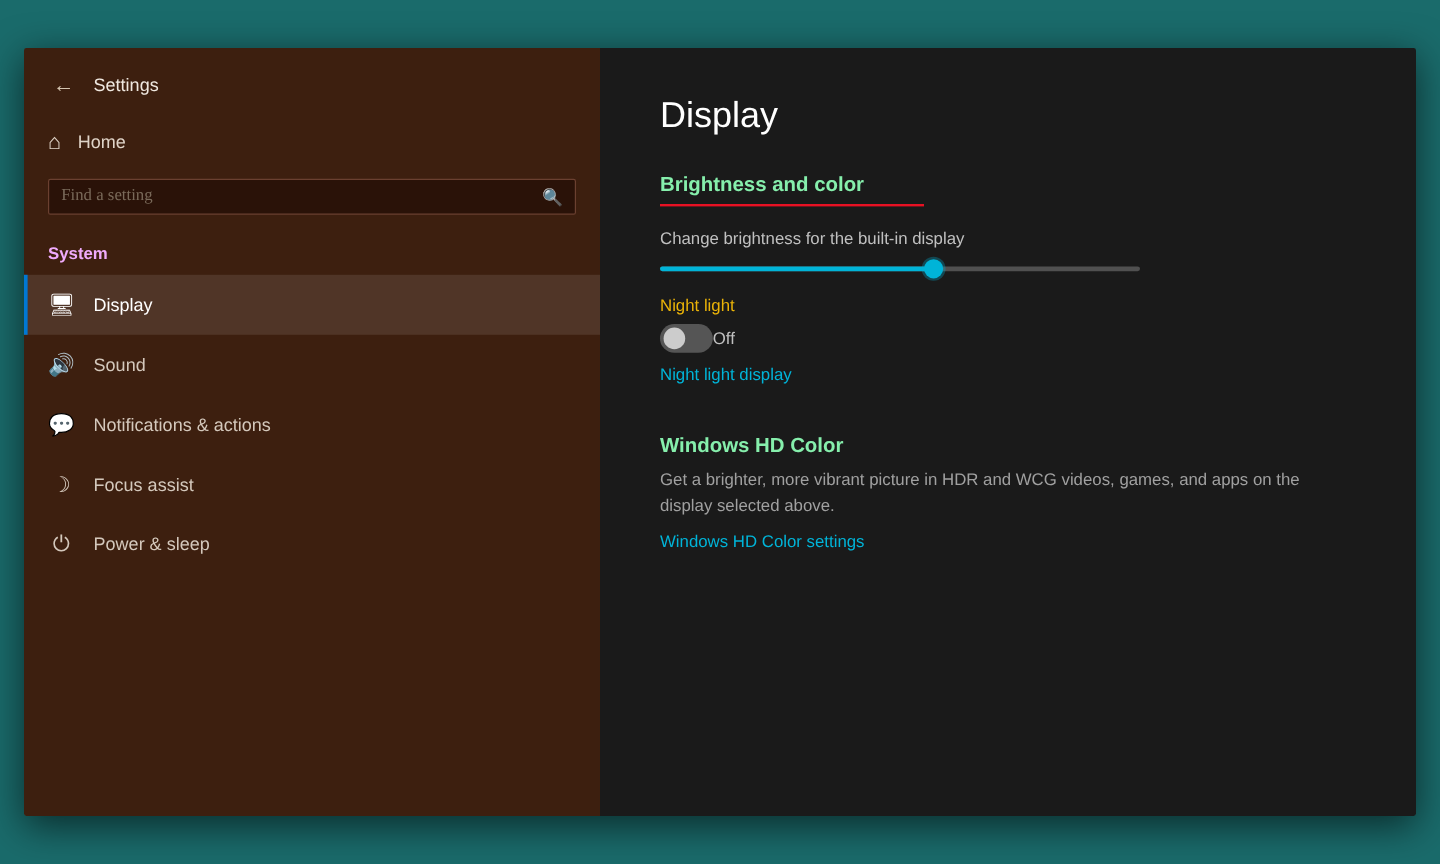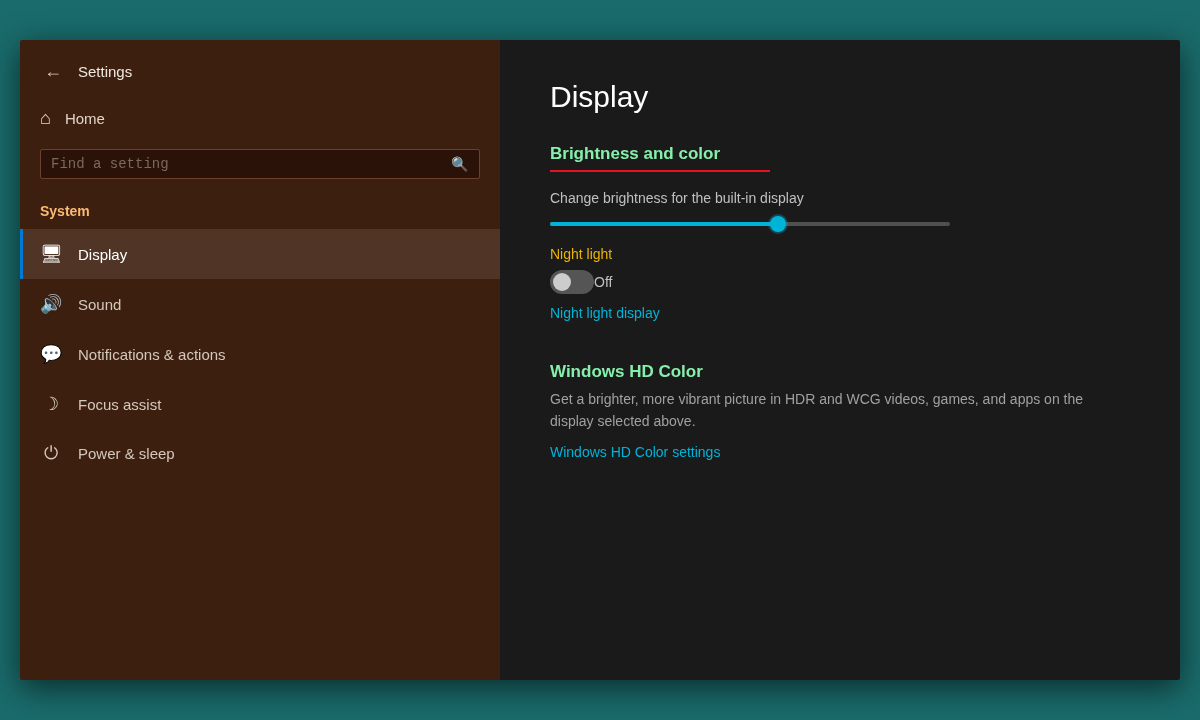--- a/index.html
+++ b/index.html
@@ -69,26 +69,26 @@
       padding: 6px 10px;
       gap: 8px;
     }
     .search-input {
       background: none;
       border: none;
       outline: none;
       color: #b0a090;
       font-size: 14px;
       flex: 1;
-      font-family: Liberation Mono, monospace;
+      font-family: Liberation Serif, serif;
     }
     .search-input::placeholder { color: #7a6a5a; }
     .search-icon { color: #a09080; font-size: 14px; }
     .section-label {
-      color: #fdba74;
+      color: #f0abfc;
       font-size: 14px;
       font-weight: 700;
       padding: 4px 20px 10px 20px;
     }
     .nav-items { display: flex; flex-direction: column; }
     .nav-item {
       display: flex;
       align-items: center;
       gap: 16px;
       padding: 14px 20px;

